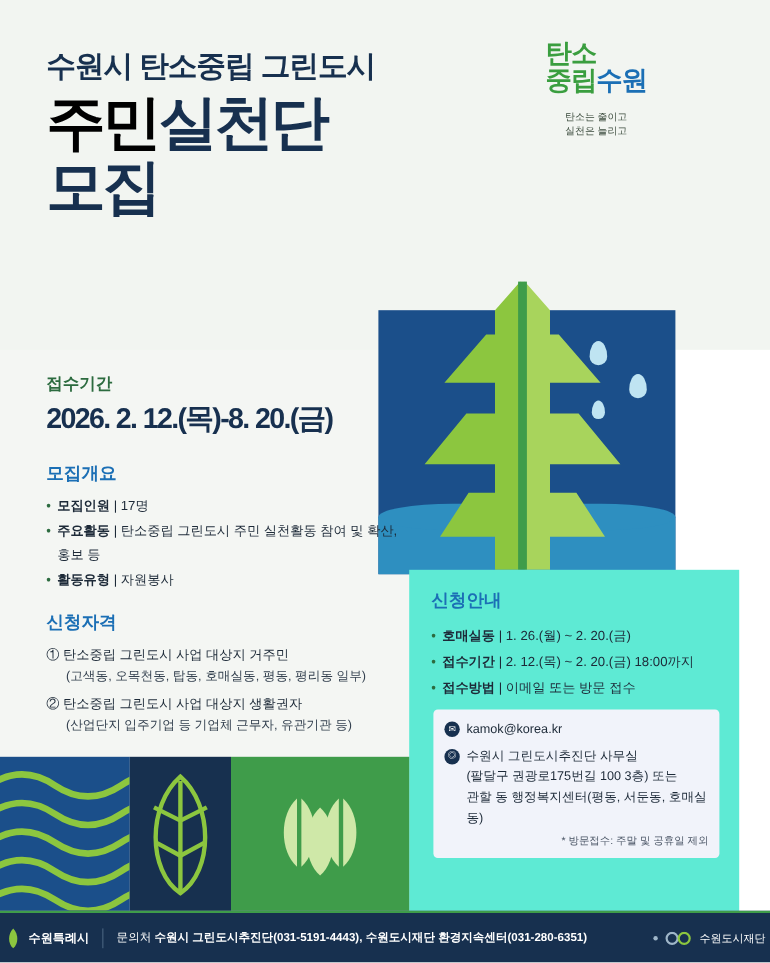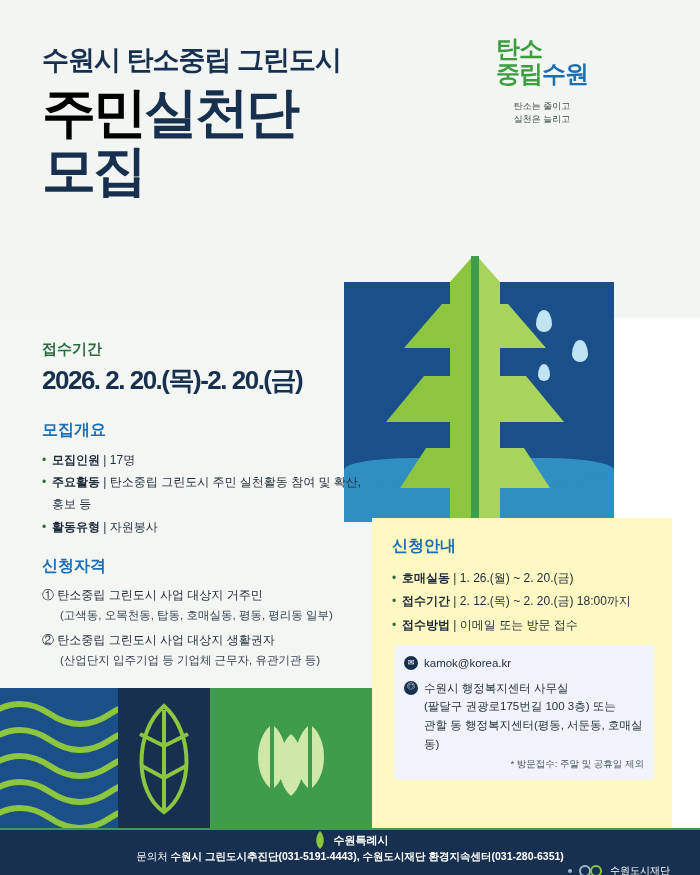--- a/index.html
+++ b/index.html
@@ -112,21 +112,21 @@
     font-size: 12px; color: #1d2a38; line-height: 1.8;
   }
   .qual-sub {
     font-size: 11.5px; color: #33404f; line-height: 1.7; padding-left: 18px;
     margin-bottom: 4px;
   }
 
   
   .infobox {
     position: absolute; left: 372px; top: 518px; width: 300px; height: 310px;
-    background: #fef9c3;
+    background: #5eead4;
     padding: 18px 18px 0 20px;
   }
   .infobox h3 {
     font-size: 16px; font-weight: bold; color: #1b6fb5; margin-bottom: 10px;
   }
   .infobox ul { list-style: none; }
   .infobox ul li {
     font-size: 12px; color: #1d2a38; line-height: 1.95;
     padding-left: 10px; position: relative;
   }
@@ -169,23 +169,22 @@
   }
   .block-leaf-green {
     position: absolute; left: 210px; top: 688px; width: 162px; height: 140px;
     background: #3f9c4a;
   }
 
   
   .footer {
     position: absolute; left: 0; bottom: 0; width: 700px; height: 47px;
     background: #17304f; color: #ffffff;
-    display: flex; align-items: center; padding: 0 30px;
+    display: flex; align-items: center; padding: 0 4px;
     border-top: 2px solid #3f9c4a;
-    flex-direction: column;
   }
   .footer .brand {
     display: flex; align-items: center; gap: 6px; font-size: 11px; font-weight: bold;
   }
   .footer .sep { width: 1px; height: 18px; background: #4a6480; margin: 0 12px; }
   .footer .contacts { font-size: 10.5px; line-height: 1.3; }
   .footer .contacts b { font-weight: bold; }
   .footer .right {
     margin-left: auto; display: flex; align-items: center; gap: 6px; font-size: 10px;
   }
@@ -256,21 +255,21 @@
              L176 96
              L138 52
              L130 52
              L130 30
              Z" fill="#a8d45c"></path>
     <rect x="101" y="4" width="8" height="262" fill="#3f9c4a"></rect>
   </svg>
 
   <div class="content">
     <div class="sec-label">접수기간</div>
-    <div class="big-date">2026. 2. 20.(목)-2. 20.(금)</div>
+    <div class="big-date">2026. 2. 12.(목)-8. 20.(금)</div>
 
     <div class="sec-title">모집개요</div>
     <ul class="bullets">
       <li><b>모집인원</b> | <span>17명</span></li>
       <li><b>주요활동</b> | <span>탄소중립 그린도시 주민 실천활동 참여 및 확산, 홍보 등</span></li>
       <li><b>활동유형</b> | <span>자원봉사</span></li>
     </ul>
 
     <div class="sec-title">신청자격</div>
     <div class="qual-item">① 탄소중립 그린도시 사업 대상지 거주민</div>
@@ -287,21 +286,21 @@
       <li><b>접수방법</b> | <span>이메일 또는 방문 접수</span></li>
     </ul>
 
     <div class="contact-card">
       <div class="contact-row">
         <span class="cicon">✉</span>
         <span>kamok@korea.kr</span>
       </div>
       <div class="contact-row" style="margin-top:6px;">
         <span class="cicon">◎</span>
-        <span>수원시 행정복지센터 사무실</span>
+        <span>수원시 그린도시추진단 사무실</span>
       </div>
       <div class="contact-sub">(팔달구 권광로175번길 100 3층) 또는</div>
       <div class="contact-sub">관할 동 행정복지센터(평동, 서둔동, 호매실동)</div>
       <div class="note">* 방문접수: 주말 및 공휴일 제외</div>
     </div>
 
   </div>
 
   <div class="block-wave">
     <svg width="118" height="140" viewBox="0 0 118 140">

